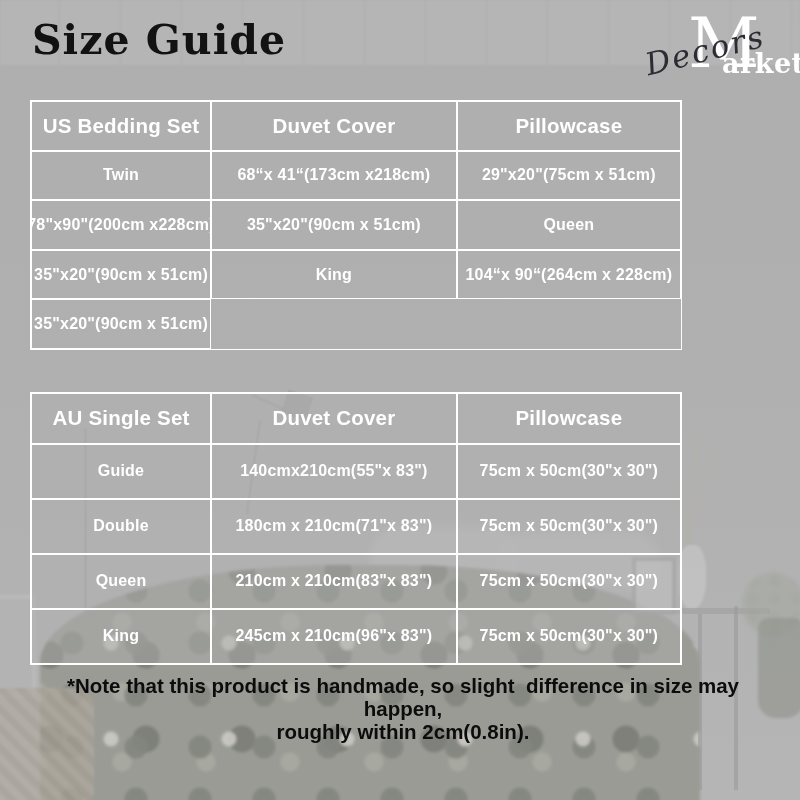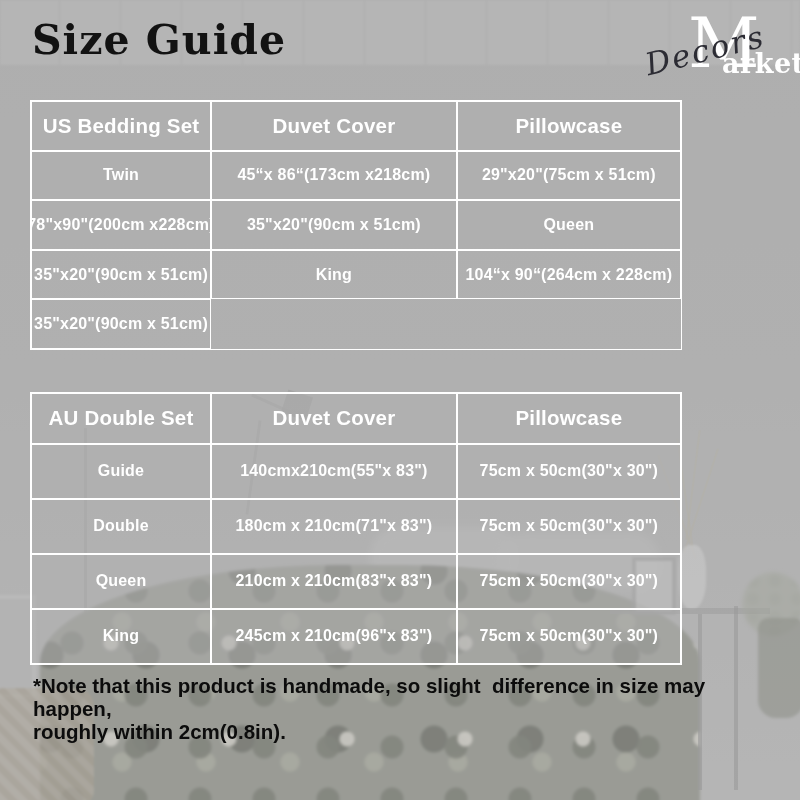--- a/index.html
+++ b/index.html
@@ -99,20 +99,21 @@
     color:#fff; font-weight:700; font-size:16px; letter-spacing:.2px;
     white-space:nowrap; overflow:hidden;
   }
   .head{font-size:20.5px;}
 
   
   .notes{position:absolute; left:33px; top:674px; width:740px; color:#0c0c0c;}
   .note{
     margin:0 0 13px 0; font-weight:700; font-size:20.5px; line-height:1.13;
     white-space:pre-wrap;
+    text-align:center;
   }
 </style>
 </head>
 <body>
 
 <div id="app">
 
   <div class="photo">
     <div class="ph-floor"></div>
     <div class="ph-frame"></div>
@@ -145,36 +146,36 @@
     <span class="logo-script">Decors</span>
     <span class="logo-rest">arket</span>
   </div>
 
   <div class="size-table us-table">
     <div class="cell head">US Bedding Set</div>
     <div class="cell head">Duvet Cover</div>
     <div class="cell head">Pillowcase</div>
 
     <div class="cell">Twin</div>
-    <div class="cell">45“x 86“(173cm x218cm)</div>
+    <div class="cell">68“x 41“(173cm x218cm)</div>
     <div class="cell">29"x20"(75cm x 51cm)</div>
 
     <div class="cell">78"x90"(200cm x228cm)</div>
     <div class="cell">35"x20"(90cm x 51cm)</div>
 
     <div class="cell">Queen</div>
     <div class="cell">35"x20"(90cm x 51cm)</div>
 
     <div class="cell">King</div>
     <div class="cell">104“x 90“(264cm x 228cm)</div>
     <div class="cell">35"x20"(90cm x 51cm)</div>
   </div>
 
   <div class="size-table au-table">
-    <div class="cell head">AU Double Set</div>
+    <div class="cell head">AU Single Set</div>
     <div class="cell head">Duvet Cover</div>
     <div class="cell head">Pillowcase</div>
 
     <div class="cell">Guide</div>
     <div class="cell">140cmx210cm(55"x 83")</div>
     <div class="cell">75cm x 50cm(30"x 30")</div>
 
     <div class="cell">Double</div>
     <div class="cell">180cm x 210cm(71"x 83")</div>
     <div class="cell">75cm x 50cm(30"x 30")</div>

